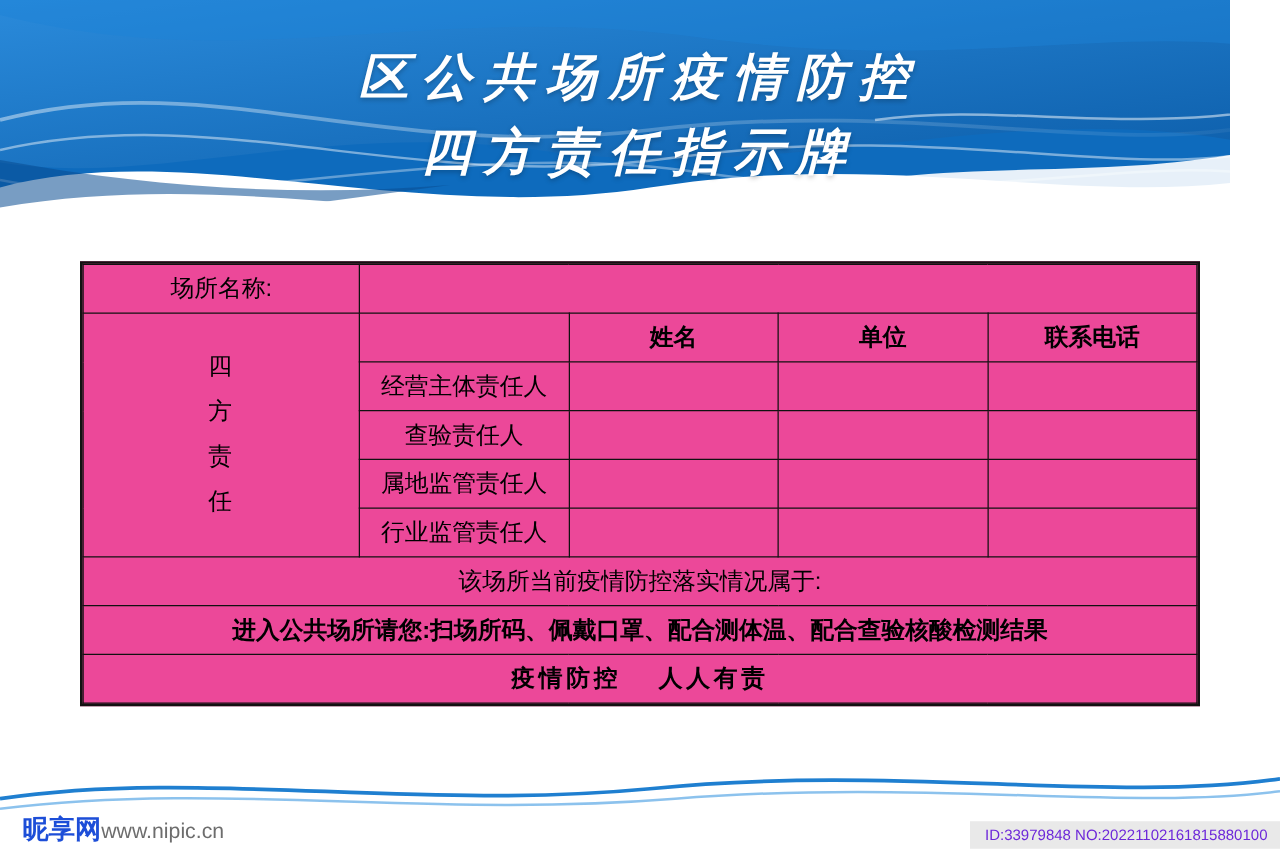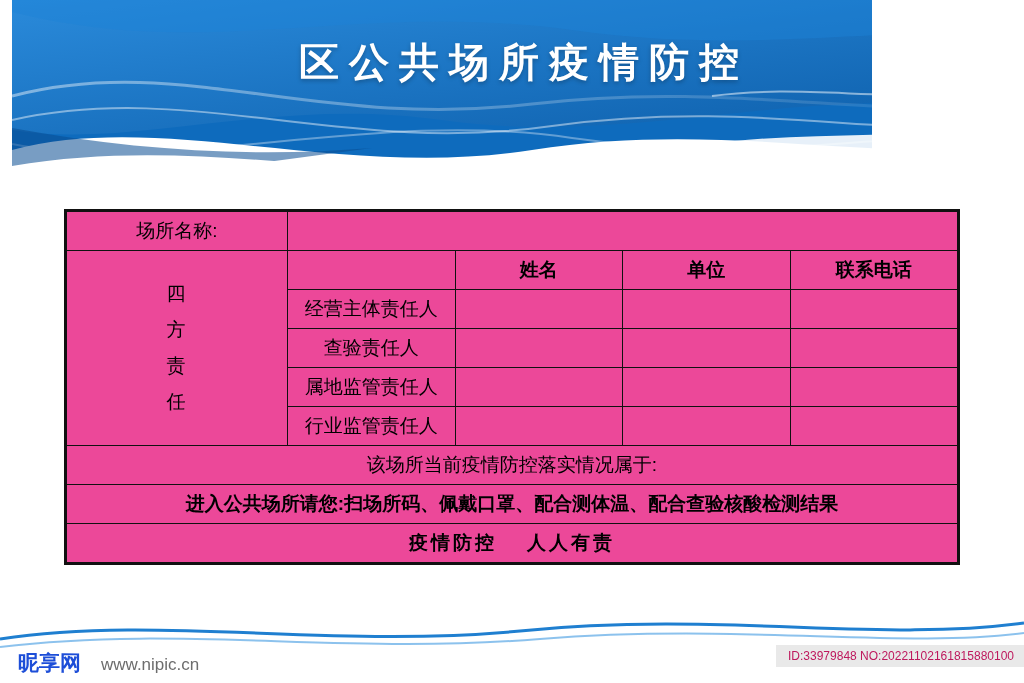--- a/index.html
+++ b/index.html
@@ -16,26 +16,27 @@
   .poster {
     position: relative;
     width: 1024px;
     height: 683px;
     background: #ffffff;
     overflow: hidden;
   }
   
   .banner {
     position: absolute;
-    left: 12px;
+    left: 0;
     top: 0;
-    width: 860px;
+    width: 984px;
     height: 200px;
     background: linear-gradient(100deg, #0f62b6 0%, #1577cf 35%, #0d5fae 70%, #0a4f95 100%);
     overflow: hidden;
+    font-style: italic;
   }
   .banner svg {
     position: absolute;
     left: 0;
     top: 0;
   }
   .banner-title {
     position: absolute;
     left: 0;
     top: 34px;
@@ -153,28 +154,28 @@
     font-size: 21px;
     color: #4a4a4a;
     font-weight: bold;
     letter-spacing: 0px;
   }
   .watermark .brand { color: #1d4ed8; }
   .watermark .url {
     font-size: 17px;
     color: #6d6d6d;
     font-weight: normal;
-    margin-left: 20px;
+    margin-left: 0;
   }
   .idbar {
     position: absolute;
     right: 0;
-    bottom: 16px;
+    bottom: 4px;
     background: #e9e9e9;
-    color: #be185d;
+    color: #6d28d9;
     font-size: 12px;
     padding: 4px 10px 4px 12px;
     letter-spacing: 0px;
     font-family: "Liberation Sans", sans-serif;
     margin-top: 40px;
   }
 </style>
 </head>
 <body>
 
@@ -203,20 +204,21 @@
       <path d="M0,120 C180,80 330,156 540,126 C760,96 900,148 1024,118" fill="none" stroke="#ffffff" stroke-width="2" opacity="0.45"></path>
       <path d="M0,144 C160,176 360,108 560,138 C780,170 900,120 1024,142" fill="none" stroke="#ffffff" stroke-width="2" opacity="0.35"></path>
       <path d="M0,12 C200,62 340,0 560,30 C760,58 900,18 1024,40 L1024,0 L0,0 Z" fill="#1d83d6" opacity="0.45"></path>
       <path d="M0,128 C120,150 240,158 360,148 L0,196 Z" fill="#0a4d91" opacity="0.55"></path>
       <path d="M620,160 C760,120 880,150 1024,116 L1024,200 L560,200 Z" fill="#ffffff" opacity="0.9"></path>
       <path d="M0,166 C200,132 360,192 600,164 C800,140 900,178 1024,156 L1024,200 L0,200 Z" fill="#ffffff"></path>
       <path d="M700,96 C800,82 900,108 1024,86" fill="none" stroke="#ffffff" stroke-width="2" opacity="0.5"></path>
     </svg>
     <div class="banner-title">
       <span>区公共场所疫情防控</span>
+      <span class="line2">四方责任指示牌</span>
     </div>
   </div>
 
   <div class="sheet">
     <table class="main">
       <tbody>
         <tr>
           <td class="nameplate-label">场所名称:</td>
           <td class="nameplate-value" colspan="4"></td>
         </tr>

